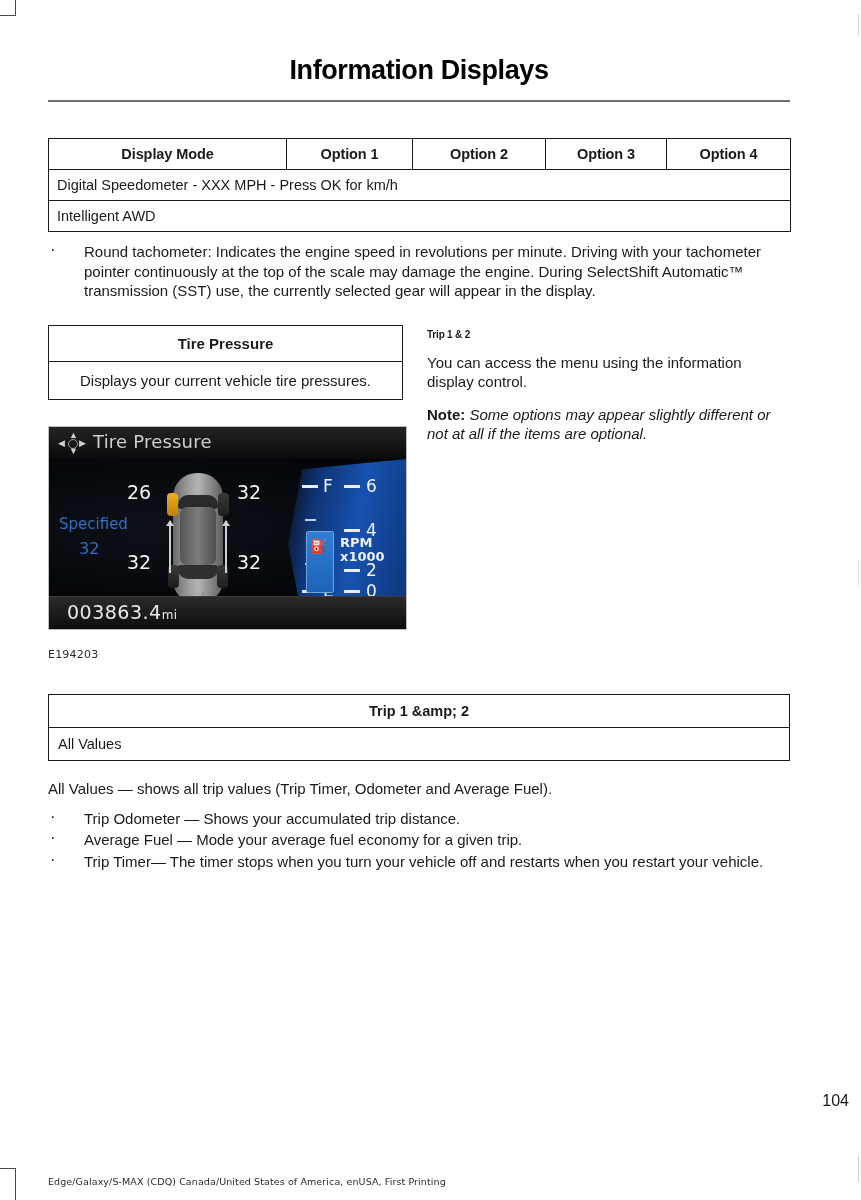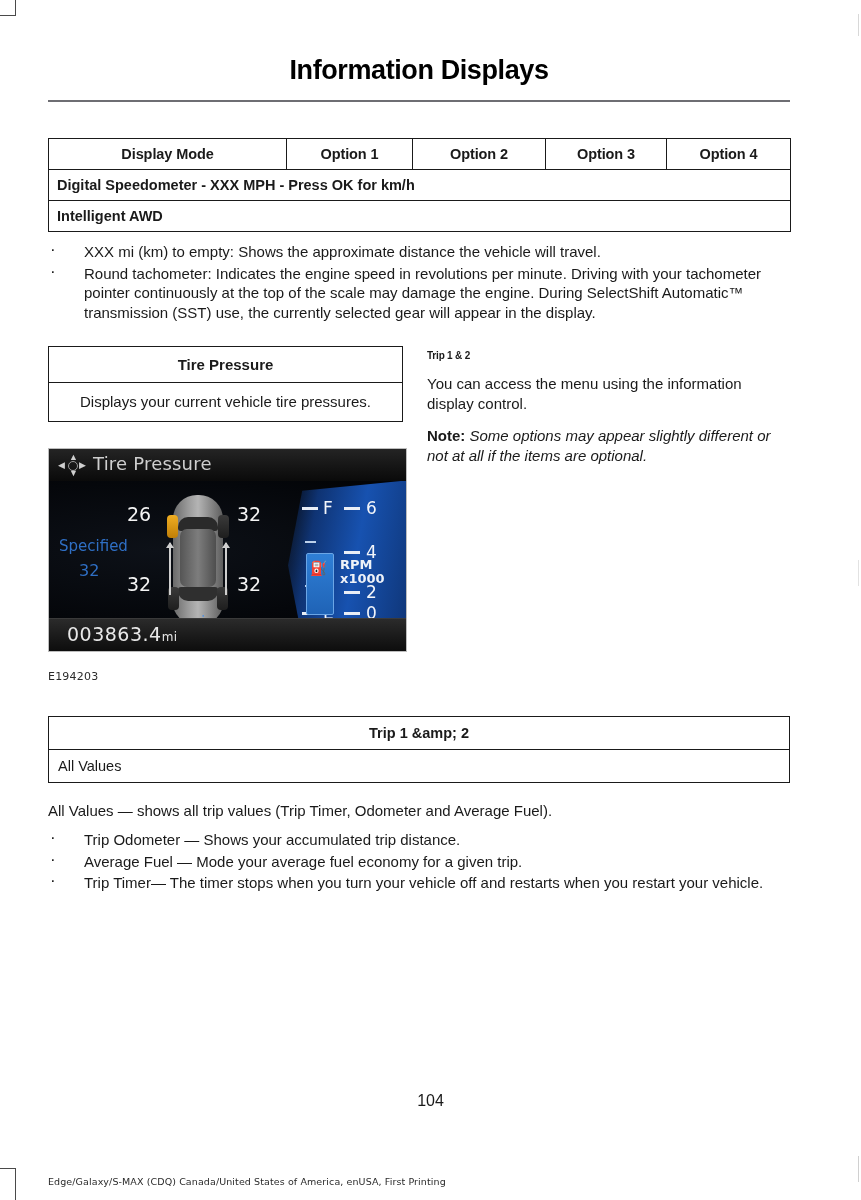--- a/index.html
+++ b/index.html
@@ -60,21 +60,21 @@
     vertical-align: middle;
   }
   .tbl th {
     font-weight: bold;
     text-align: center;
     font-size: 14.5px;
     letter-spacing: -0.1px;
   }
   .tbl td.body-cell {
     text-align: left;
-    font-weight: bold;
+    font-weight: normal;
   }
   .mode-table { margin-top: 36px; }
   .mode-table col.c0 { width: 238px; }
   .mode-table col.c1 { width: 126px; }
   .mode-table col.c2 { width: 133px; }
   .mode-table col.c3 { width: 121px; }
   .mode-table col.c4 { width: 124px; }
 
   
   ul.bullets {
@@ -284,23 +284,23 @@
 
   .after-table { font-size: 15px; margin-top: 18px; line-height: 1.3; }
   .bullets2 { margin-top: 14px; }
   .bullets2 li { margin-bottom: 13px; }
 
   .final-note { margin-top: 16px; font-size: 15px; line-height: 1.3; }
 
   
   .page-number {
     position: absolute;
-    left: 0; right: 0;
+    left: 0; right: 12px;
     top: 1092px;
-    text-align: center;
+    text-align: right;
     font-size: 16px;
     color: #1a1a1a;
   }
   .footer-line {
     position: absolute;
     left: 48px;
     top: 1176px;
     font-size: 9.5px;
     color: #2b2b2b;
     letter-spacing: 0.1px;
@@ -340,21 +340,20 @@
     <tr>
       <td class="body-cell" colspan="5">Digital Speedometer - XXX MPH - Press OK for km/h</td>
     </tr>
     <tr>
       <td class="body-cell" colspan="5">Intelligent AWD</td>
     </tr>
   </tbody>
     </table>
 
   <ul class="bullets">
-    <li>XXX mi (km) to empty: Shows the approximate distance the vehicle will travel.</li>
     <li>Round tachometer: Indicates the engine speed in revolutions per minute. Driving with your tachometer pointer continuously at the top of the scale may damage the engine. During SelectShift Automatic™ transmission (SST) use, the currently selected gear will appear in the display.</li>
   </ul>
 
   <div class="cols">
 
     <div class="col-left">
       <table class="tp-table">
         <tbody>
             <tr>
           <th>Tire Pressure</th>

